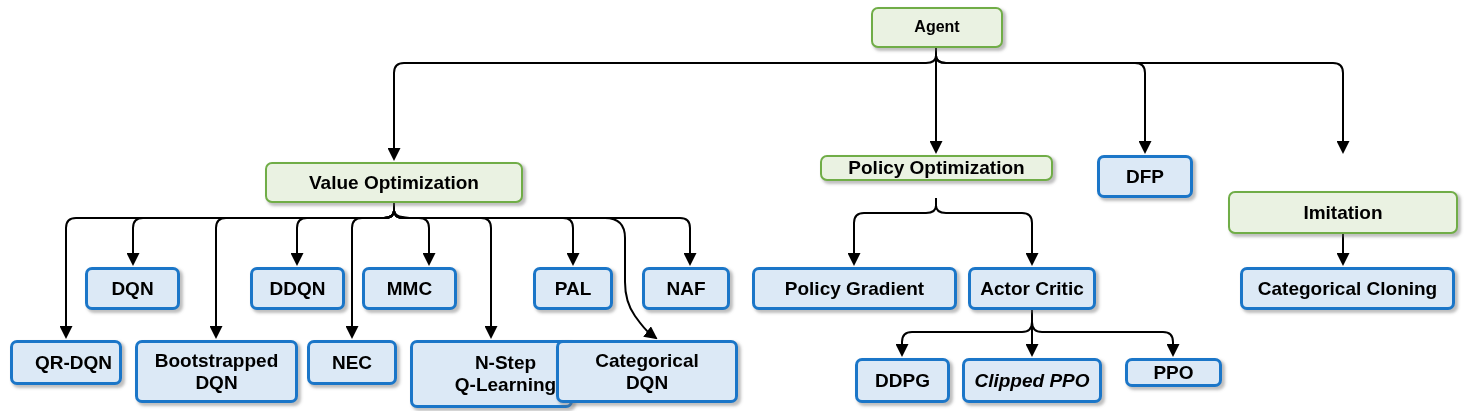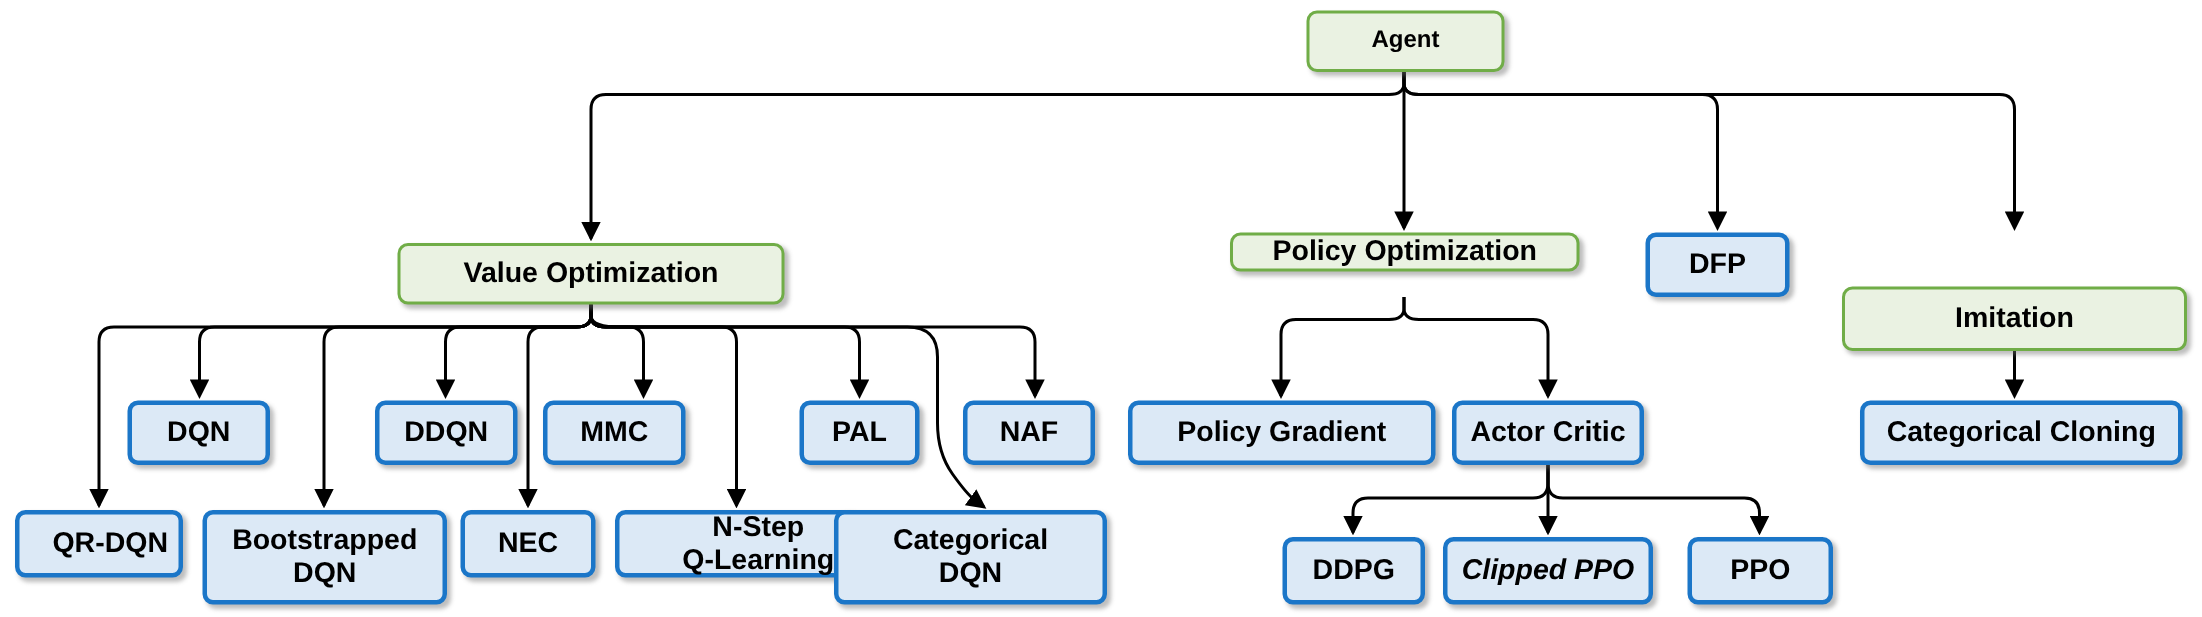--- a/index.html
+++ b/index.html
@@ -88,21 +88,21 @@
       <div class="node blue" style="left: 362px; top: 267px; width: 95px; height: 43px;"><span>MMC</span></div>
       <div class="node blue" style="left: 533px; top: 267px; width: 80px; height: 43px;"><span>PAL</span></div>
       <div class="node blue" style="left: 642px; top: 267px; width: 88px; height: 43px;"><span>NAF</span></div>
       <div class="node blue" style="left: 752px; top: 267px; width: 205px; height: 43px;"><span>Policy Gradient</span></div>
       <div class="node blue" style="left: 968px; top: 267px; width: 128px; height: 43px;"><span>Actor Critic</span></div>
       <div class="node blue" style="left: 1240px; top: 267px; width: 215px; height: 43px;"><span>Categorical Cloning</span></div>
       <div class="node blue" style="left: 10px; top: 340px; width: 112px; height: 45px; padding-left: 15px;"><span>QR-DQN</span></div>
       <div class="node blue" style="left: 135px; top: 340px; width: 163px; height: 63px;"><span>Bootstrapped
 DQN</span></div>
       <div class="node blue" style="left: 307px; top: 340px; width: 90px; height: 45px;"><span>NEC</span></div>
-      <div class="node blue" style="left: 410px; top: 340px; width: 163px; height: 45px; padding-left: 28px;"><span>N-Step
+      <div class="node blue" style="left: 410px; top: 340px; width: 163px; height: 68px; padding-left: 28px;"><span>N-Step
 Q-Learning</span></div>
       <div class="node blue" style="left: 556px; top: 340px; width: 182px; height: 63px;"><span>Categorical
 DQN</span></div>
       <div class="node blue" style="left: 855px; top: 358px; width: 95px; height: 45px;"><span>DDPG</span></div>
       <div class="node blue" style="left: 962px; top: 358px; width: 140px; height: 45px; font-style: italic;"><span>Clipped PPO</span></div>
-      <div class="node blue" style="left: 1125px; top: 358px; width: 97px; height: 45px;"><span>PPO</span></div>
+      <div class="node blue" style="left: 1125px; top: 358px; width: 97px; height: 29px;"><span>PPO</span></div>
     </div>
 </div>
 
 </body></html>

